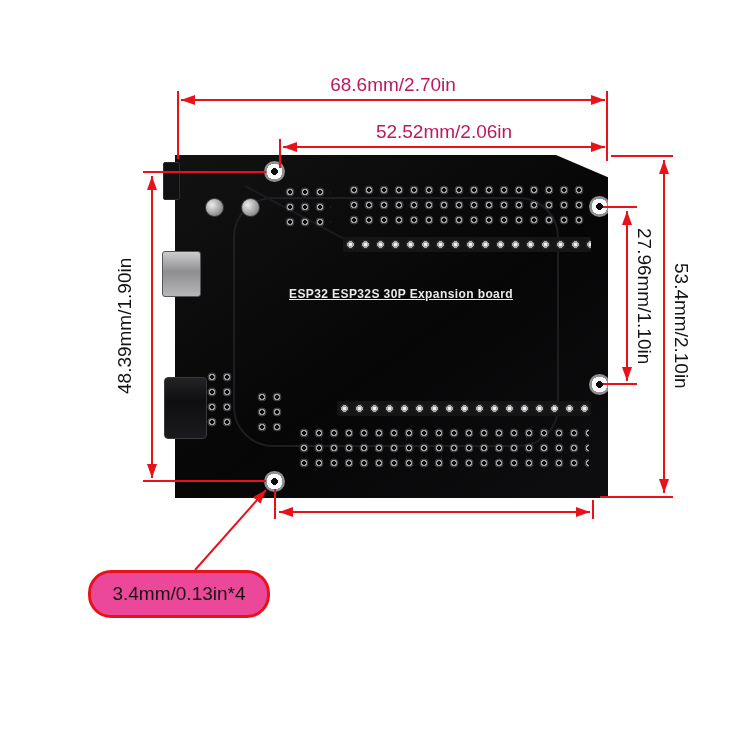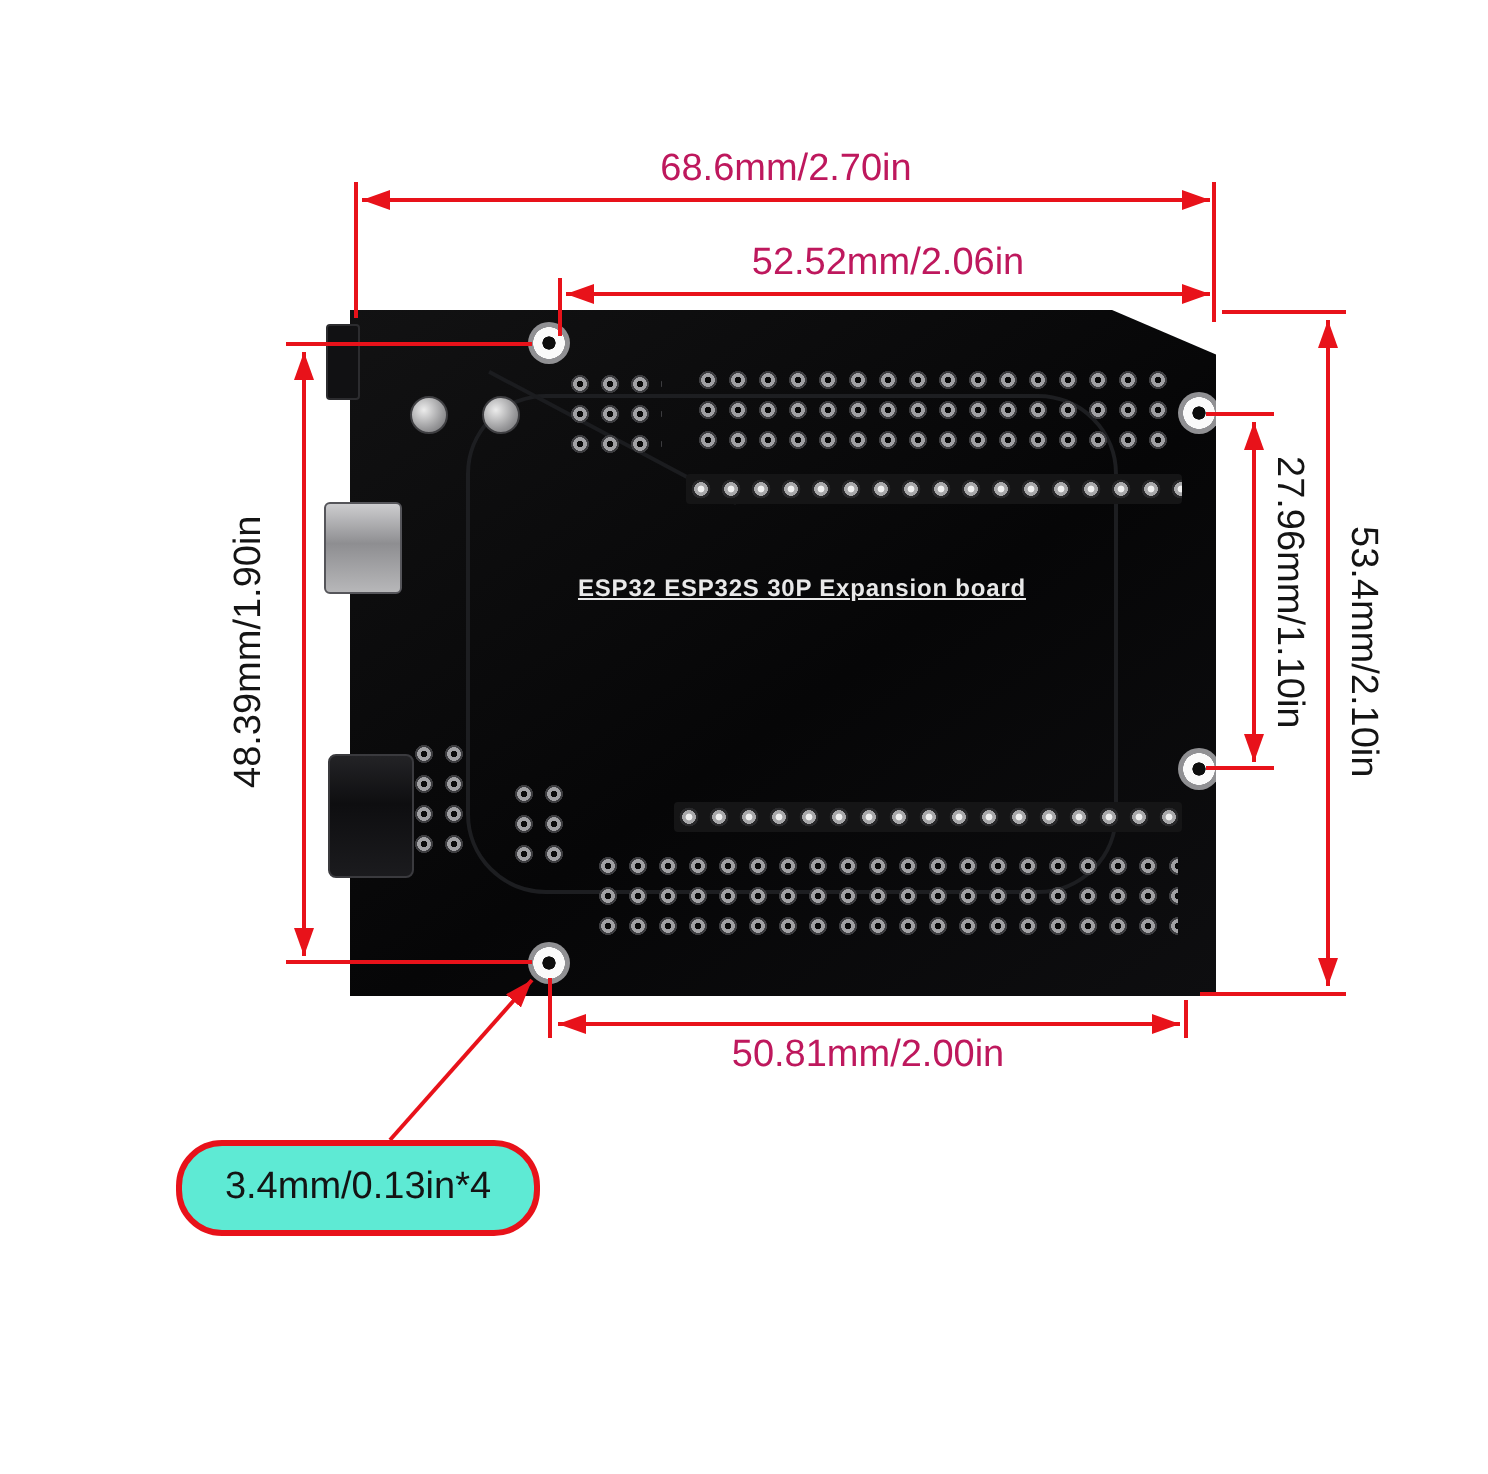--- a/index.html
+++ b/index.html
@@ -74,21 +74,21 @@
     white-space:nowrap;
   }
   .vlabel {
     position:absolute; writing-mode:vertical-rl; text-orientation:mixed;
     color:#141414; font-size:19px; text-align:center; white-space:nowrap;
   }
   .vlabel.up { transform:rotate(180deg); }
 
   .callout {
     position:absolute; left:88px; top:570px; width:176px; height:42px;
-    border:3px solid #e8121a; border-radius:23px; background:#5eead4;
+    border:3px solid #e8121a; border-radius:23px; background:#ec4899;
     display:flex; align-items:center; justify-content:center;
     font-size:19px; color:#141414;
   }
 </style>
 </head>
 <body>
 
 <div class="canvas">
 
   <div class="board">
@@ -149,19 +149,18 @@
     <line x1="593" y1="500" x2="593" y2="519"></line>
 
     <line x1="195" y1="570" x2="266" y2="490" marker-end="url(#arr)"></line>
   </svg>
 
   <div class="lbl" style="left:253px; top:74px; width:280px;">68.6mm/2.70in</div>
   <div class="lbl" style="left:304px; top:121px; width:280px;">52.52mm/2.06in</div>
   <div class="vlabel up" style="left:114px; top:186px; height:280px;">48.39mm/1.90in</div>
   <div class="vlabel" style="left:633px; top:206px; height:180px;">27.96mm/1.10in</div>
   <div class="vlabel" style="left:670px; top:186px; height:280px;">53.4mm/2.10in</div>
-  <div class="lbl" style="left:294px; top:517px; width:280px;">50.81mm/2.00in</div>
 
   <div class="callout">
     <span>3.4mm/0.13in*4</span>
   </div>
 
 </div>
 
 </body></html>

